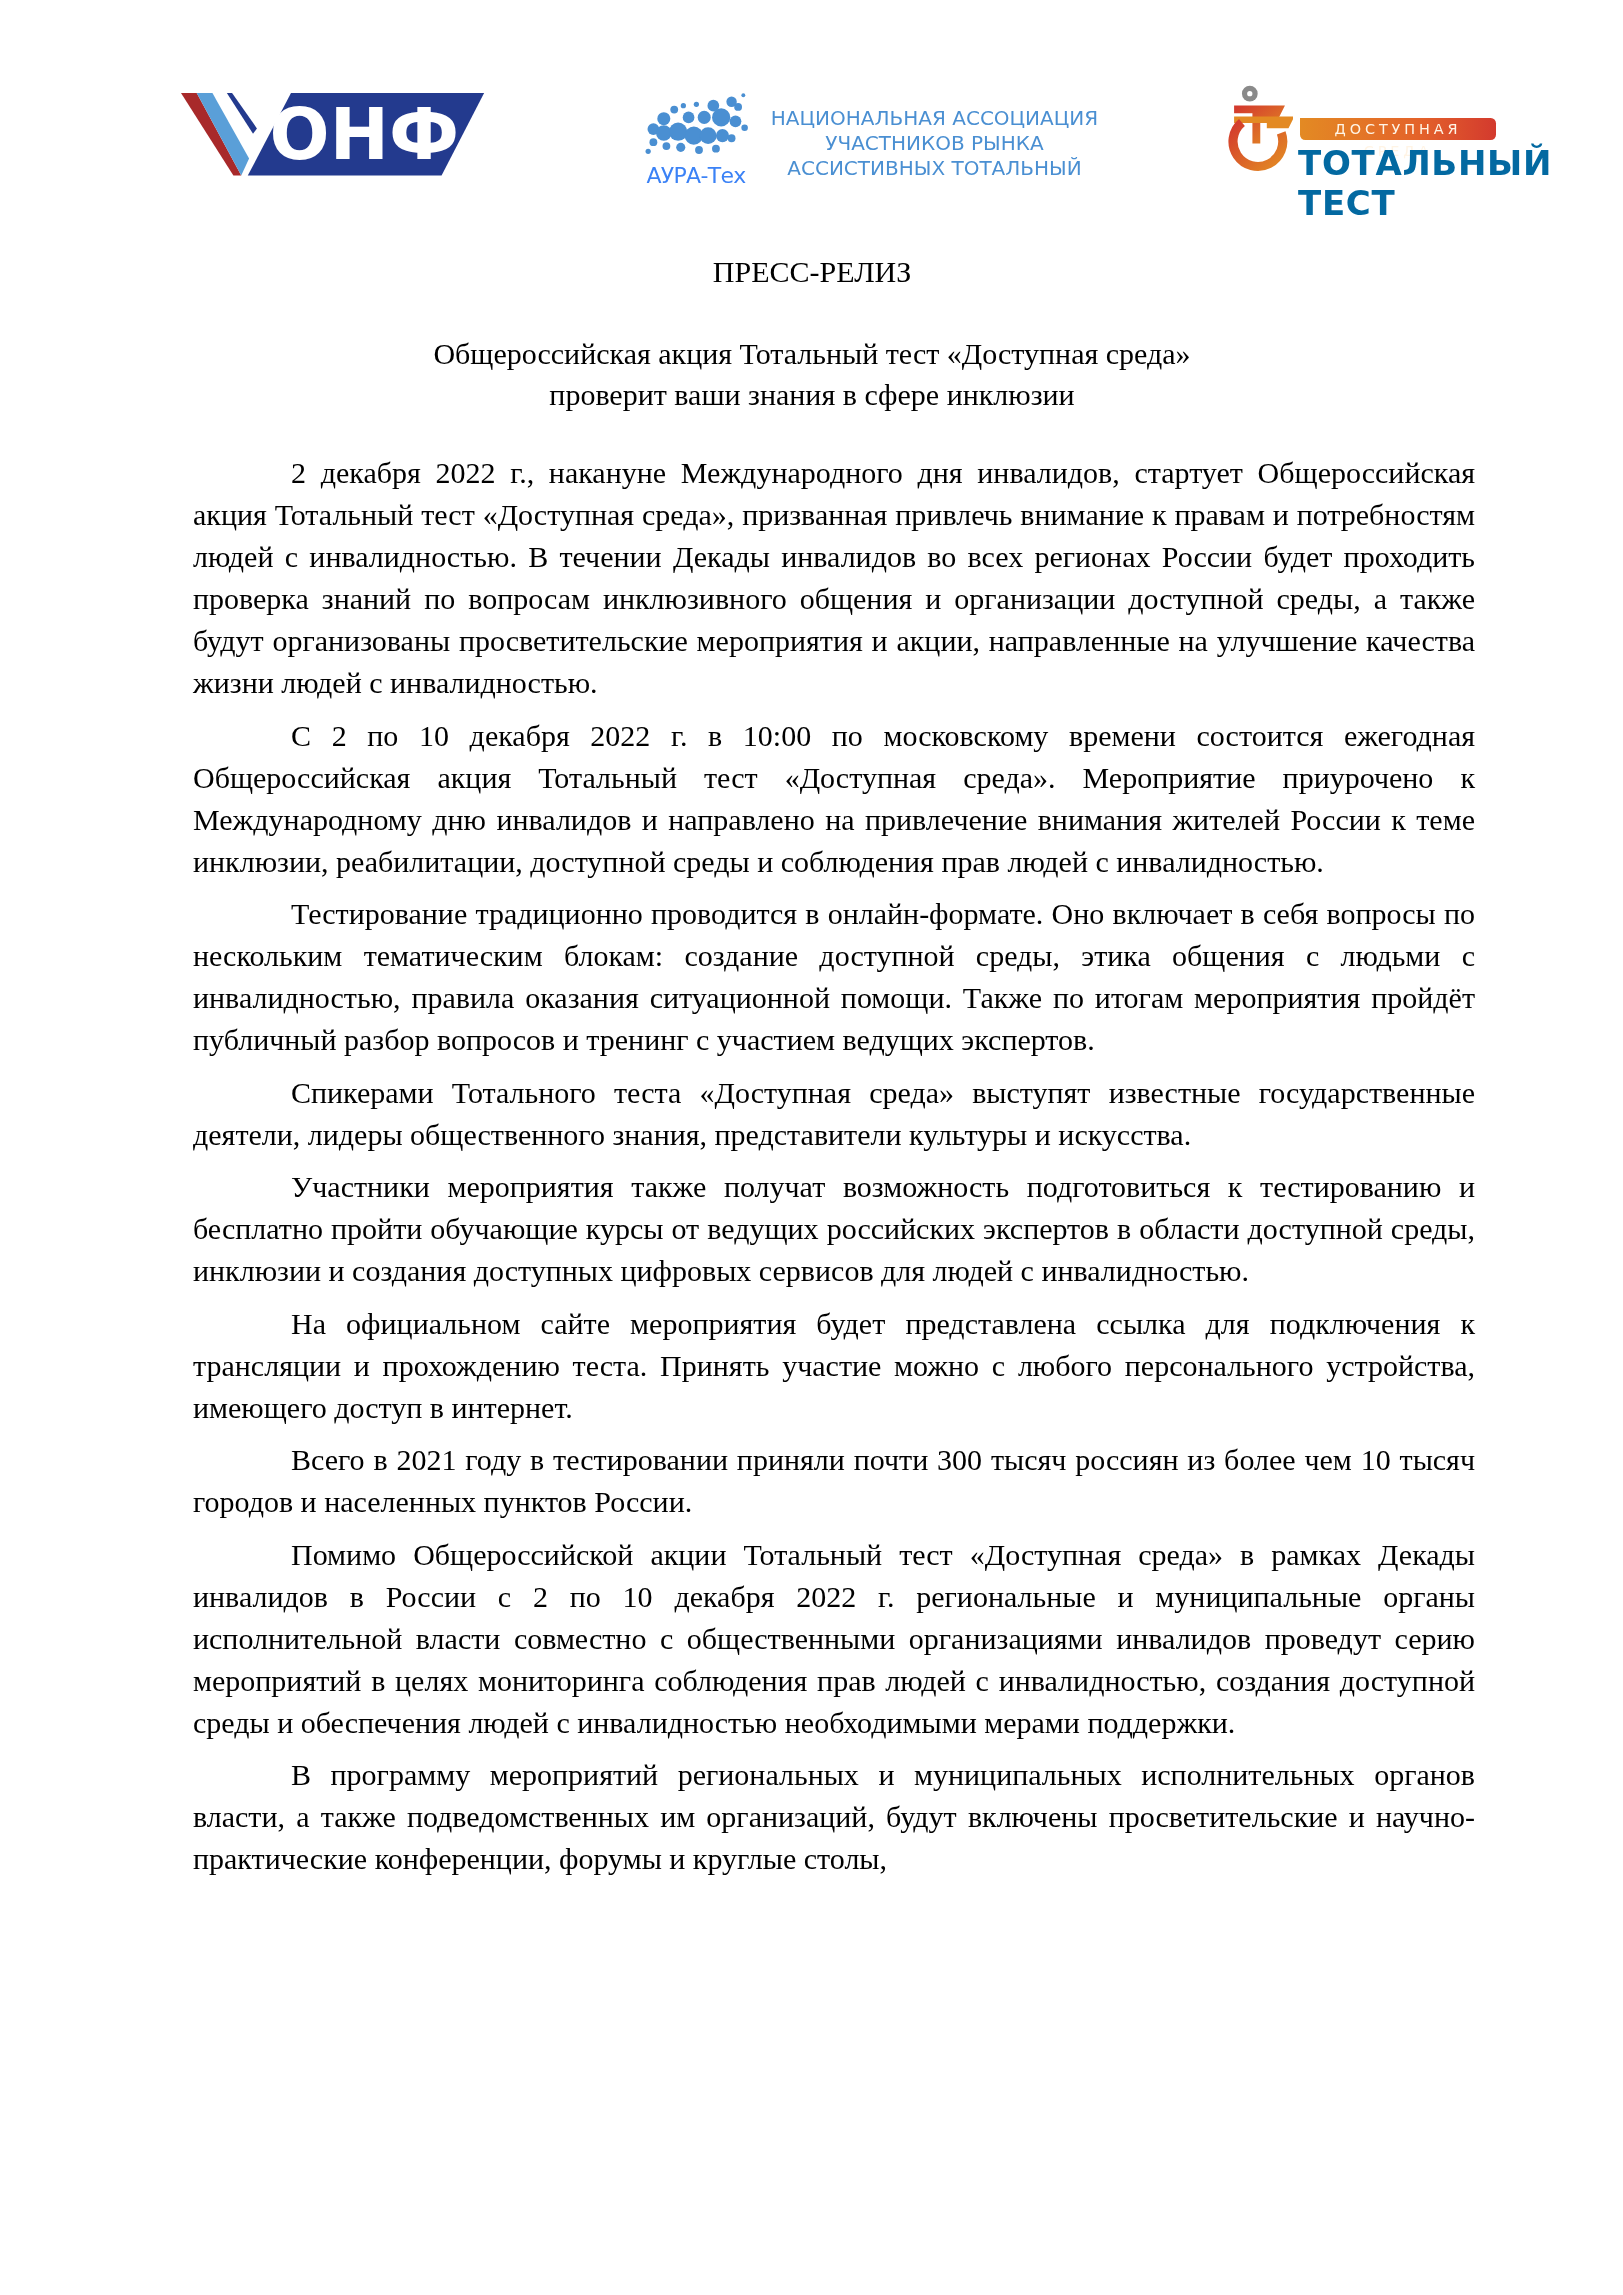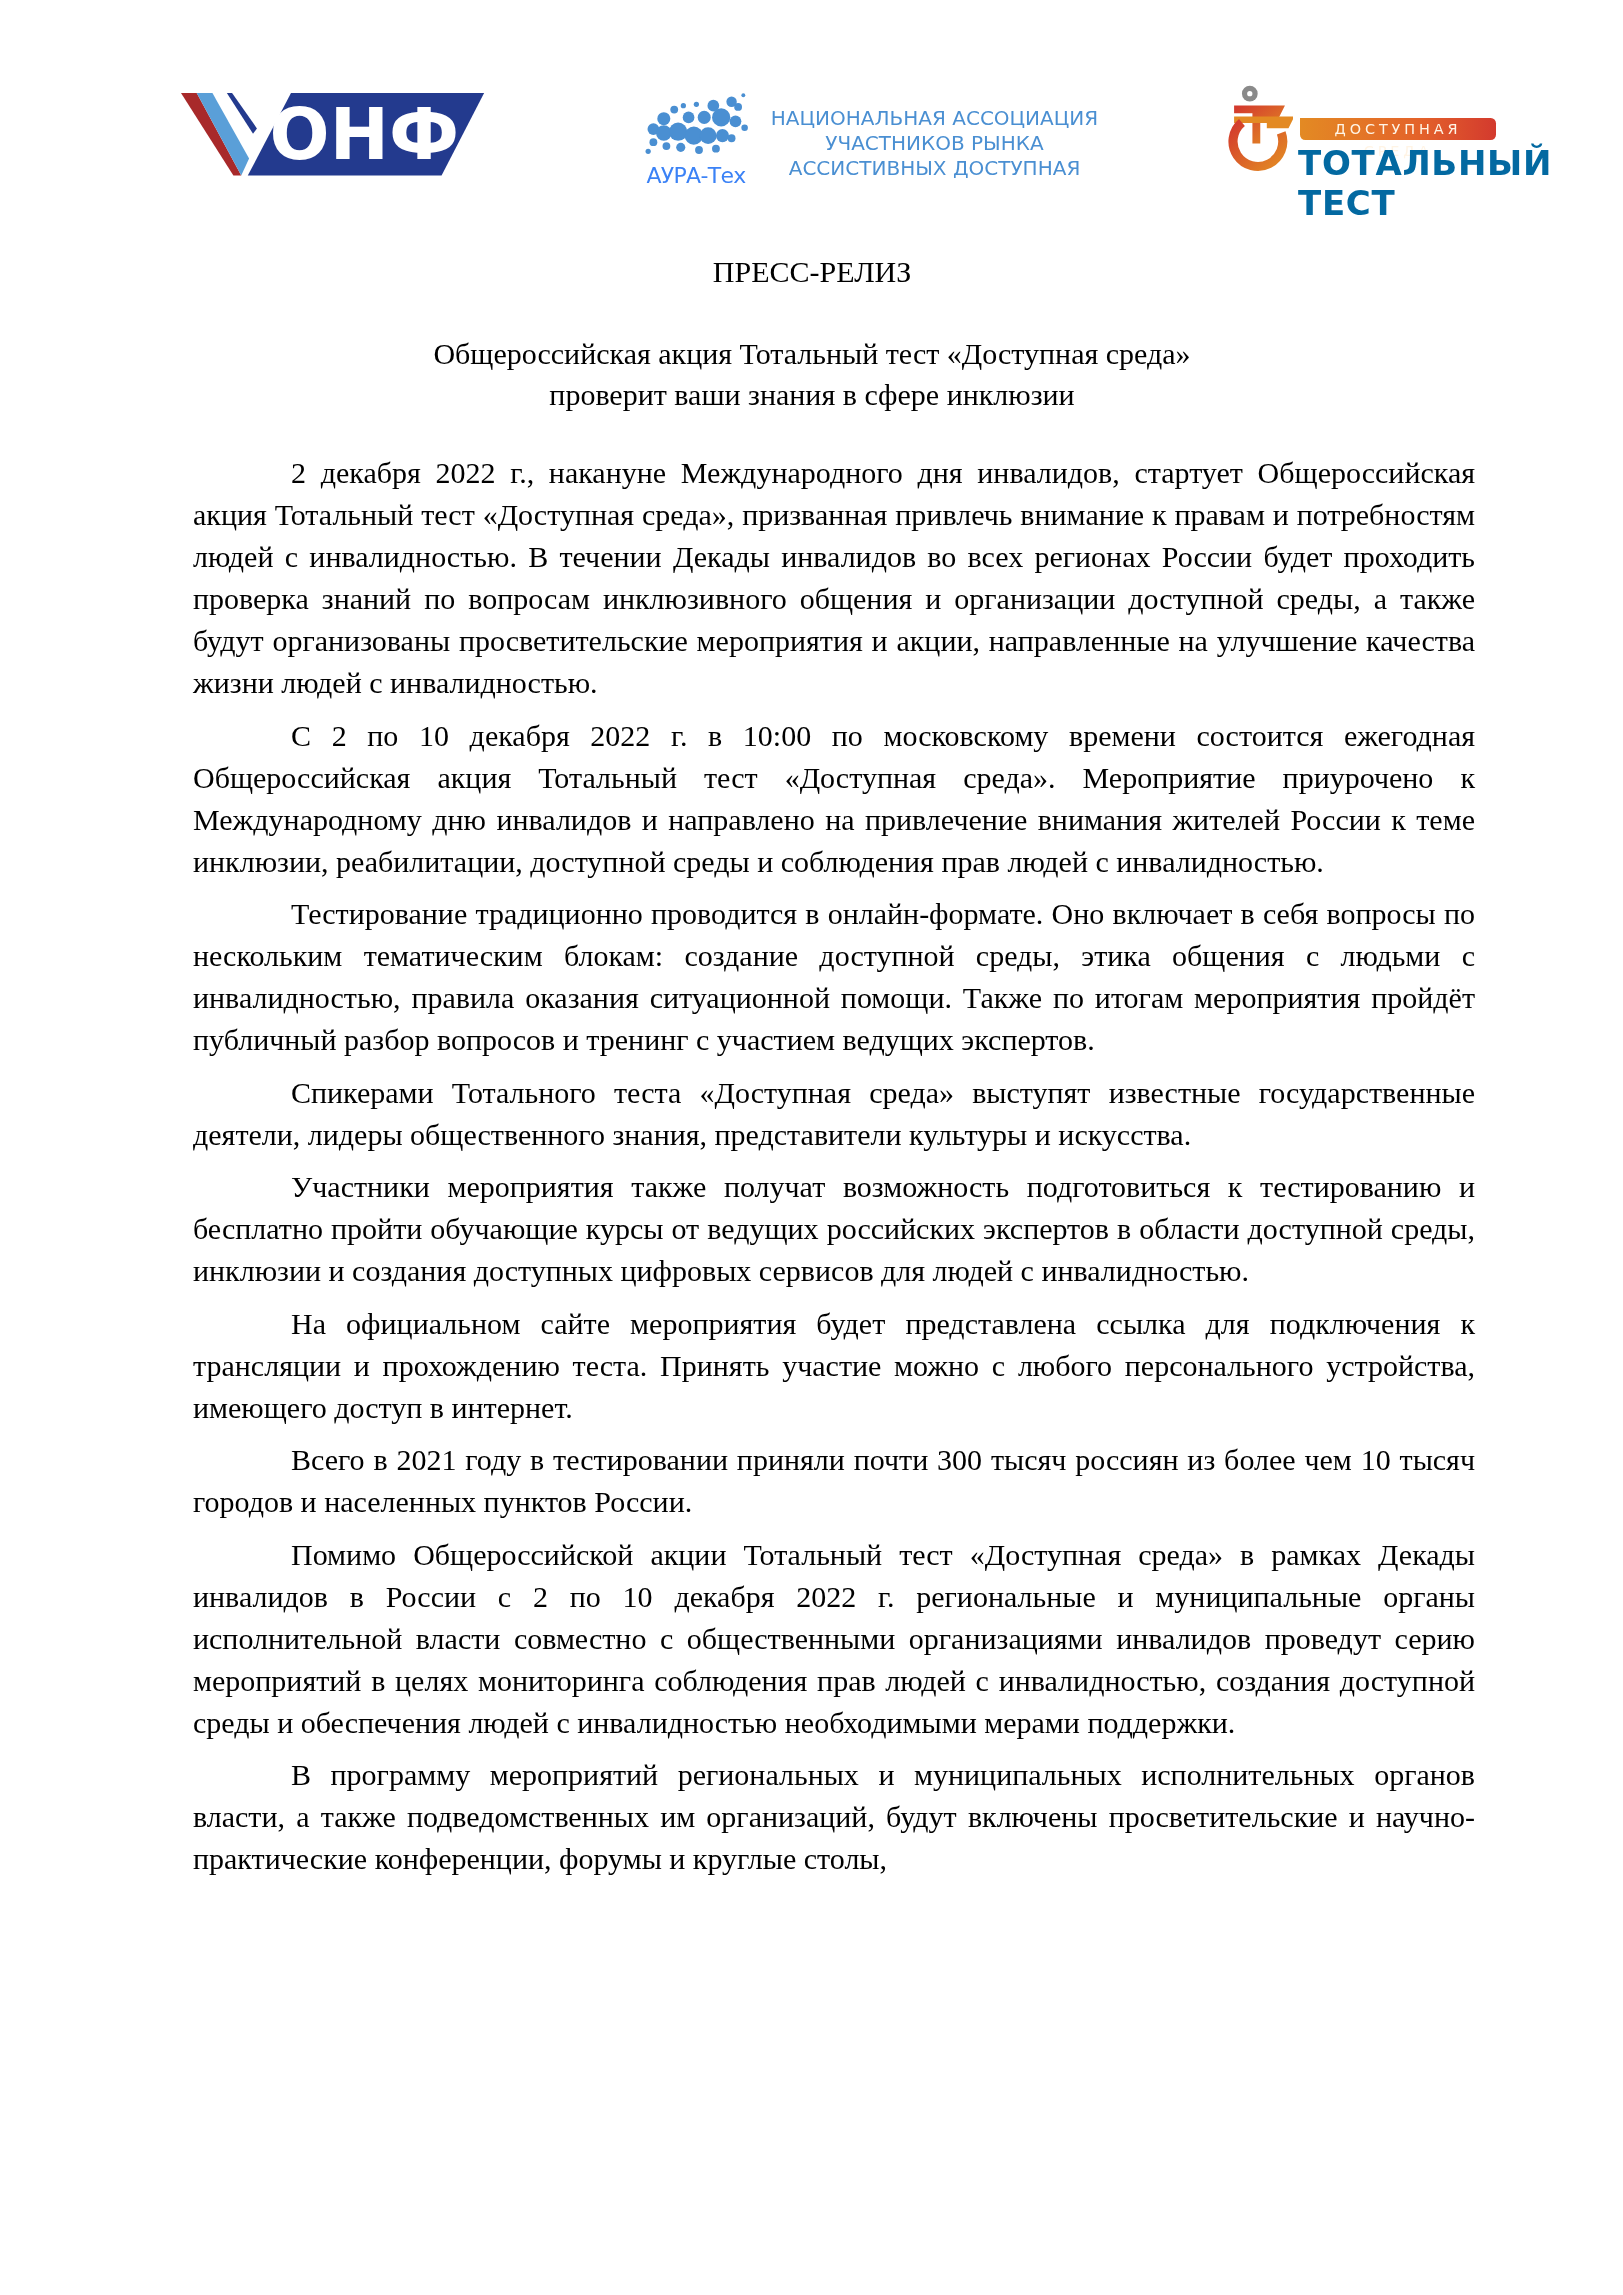--- a/index.html
+++ b/index.html
@@ -79,21 +79,21 @@
             <circle cx="66" cy="24" r="4"></circle>
           <circle cx="86" cy="22" r="4"></circle>
             <circle cx="12" cy="94" r="4"></circle>
         </g>
       </svg>
       <div class="naumrat-sub">АУРА-Тех</div>
     </div>
     <div class="naumrat-text">
       <div>НАЦИОНАЛЬНАЯ АССОЦИАЦИЯ</div>
       <div>УЧАСТНИКОВ РЫНКА</div>
-      <div>АССИСТИВНЫХ ДОСТУПНАЯ</div>
+      <div>АССИСТИВНЫХ ТОТАЛЬНЫЙ</div>
     </div>
   </div>
 
   <div class="logo logo-total">
     <div class="total-mark">
       <svg viewBox="0 0 110 140">
         <defs>
           <linearGradient id="tg" x1="0" y1="0" x2="1" y2="1">
             <stop offset="0" stop-color="#d33a2e"></stop>
             <stop offset="1" stop-color="#e38a23"></stop>

